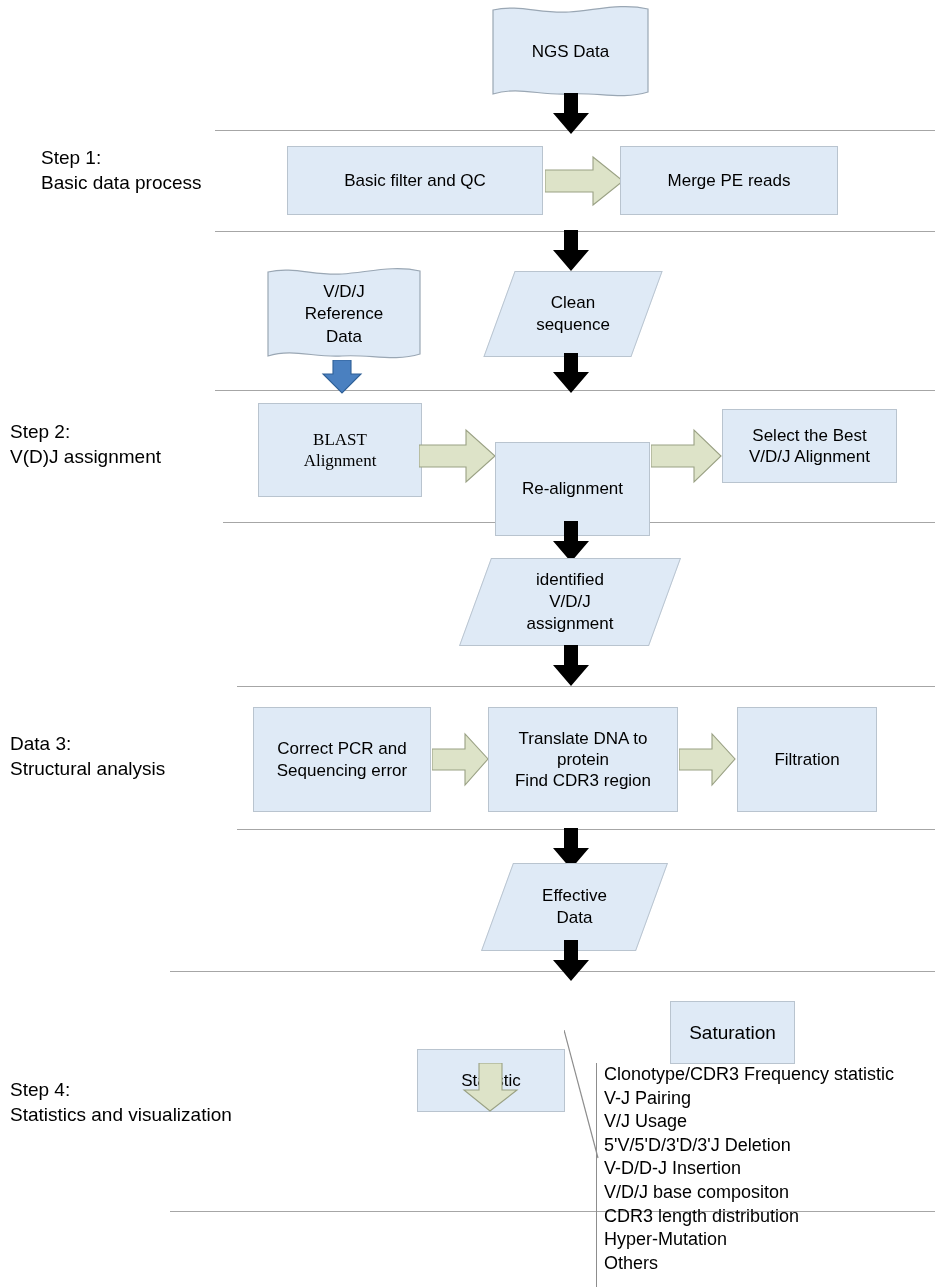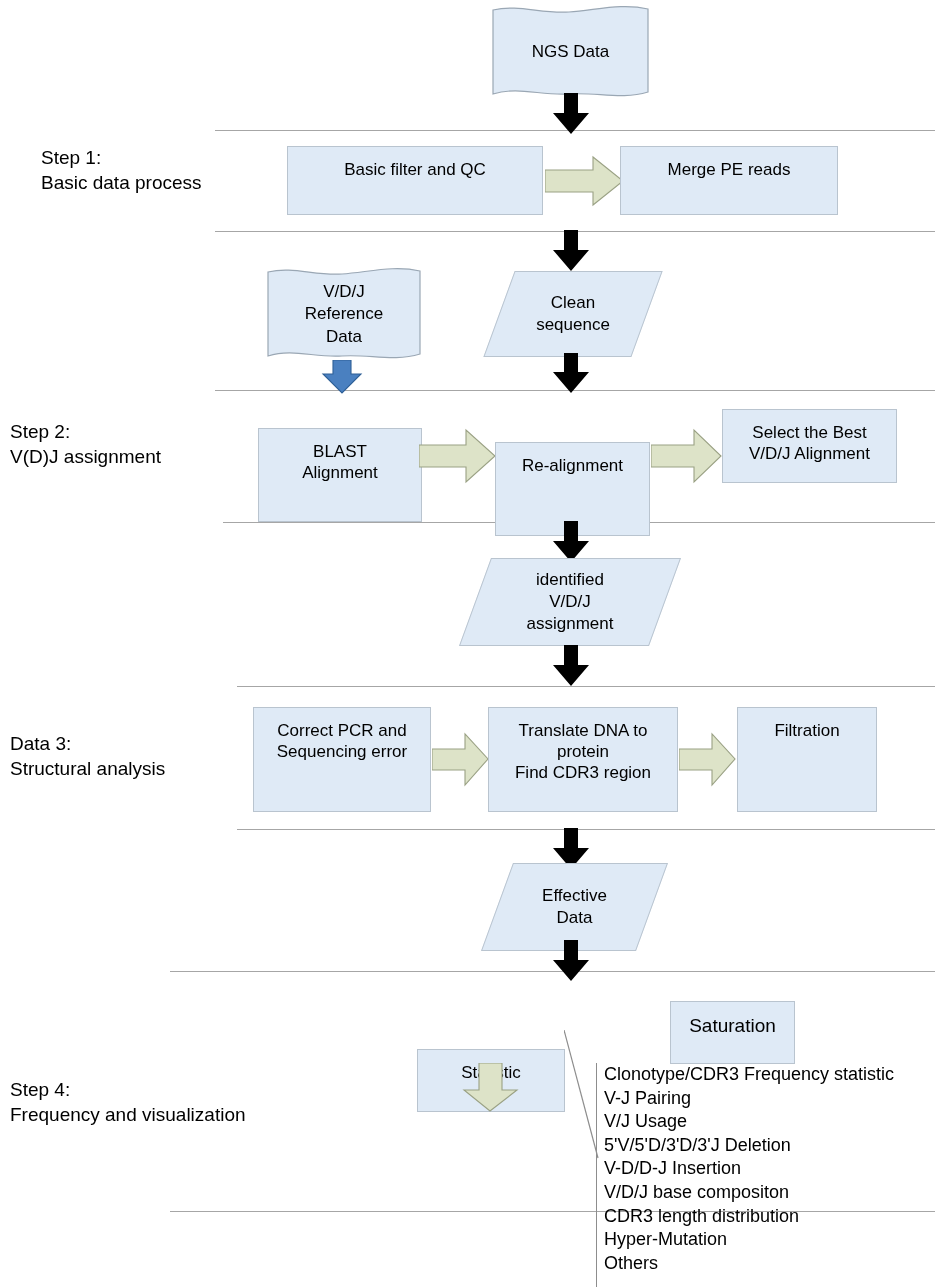--- a/index.html
+++ b/index.html
@@ -24,20 +24,21 @@
   .node {
     position: absolute;
     box-sizing: border-box;
   }
 
   
   .pbox {
     background: #dfeaf6;
     border: 1px solid #b9c4cf;
     display: flex;
+    align-items: center;
     justify-content: center;
     text-align: center;
     font-size: 17px;
     line-height: 1.24;
     color: #000;
     padding: 12px 6px;
   }
   .pbox.big { font-size: 19px; }
 
   
@@ -124,21 +125,21 @@
   <div class="divider" style="left:237px; top:829px; width:698px;"></div>
   <div class="divider" style="left:170px; top:971px; width:765px;"></div>
   <div class="divider" style="left:170px; top:1211px; width:765px;"></div>
 
   <div class="step-label" style="left:10px; top:146px;margin-left:31px;"><span>Step 1:</span><br><span>Basic data process</span></div>
 
   <div class="step-label" style="left:10px; top:420px;"><span>Step 2:</span><br><span>V(D)J assignment</span></div>
 
   <div class="step-label" style="left:10px; top:732px;"><span>Data 3:</span><br><span>Structural analysis</span></div>
 
-  <div class="step-label" style="left:10px; top:1078px;"><span>Step 4:</span><br><span>Frequency and visualization</span></div>
+  <div class="step-label" style="left:10px; top:1078px;"><span>Step 4:</span><br><span>Statistics and visualization</span></div>
 
   <div class="wave node" style="left:489px; top:4px; width:163px; height:97px;">
     <svg width="163" height="97" viewBox="0 0 163 97" preserveAspectRatio="none">
       <path d="M4,6 C30,0 52,10 80,8 C108,6 133,-1 159,5 L159,88 C133,96 108,88 80,90 C52,92 30,82 4,90 Z" fill="#dfeaf6" stroke="#9aa7b4" stroke-width="1.2"></path>
     </svg>
     <div class="wlabel">NGS Data</div>
   </div>
 
   <div class="arrow" style="left:551px; top:93px;">
     <svg width="40" height="42" viewBox="0 0 40 42">
@@ -186,21 +187,21 @@
     <div class="plabel" style="white-space:pre-line;">Clean
 sequence</div>
   </div>
 
   <div class="arrow" style="left:551px; top:353px;">
     <svg width="40" height="41" viewBox="0 0 40 41">
       <path d="M13,0 L27,0 L27,19 L38,19 L20,40 L2,19 L13,19 Z" fill="#000000"></path>
     </svg>
   </div>
 
-  <div class="pbox node" style="left:258px; top:428px; width:164px; height:94px;">
+  <div class="pbox node" style="left:258px; top:403px; width:164px; height:94px;font-family:Liberation Serif, serif;">
     <span style="white-space:pre-line;">BLAST
 Alignment</span>
   </div>
 
   <div class="arrow" style="left:419px; top:428px;">
     <svg width="78" height="56" viewBox="0 0 78 56">
       <path d="M0,17 L47,17 L47,2 L76,28 L47,54 L47,39 L0,39 Z" fill="#dde3c8" stroke="#9aa184" stroke-width="1.1"></path>
     </svg>
   </div>
 

